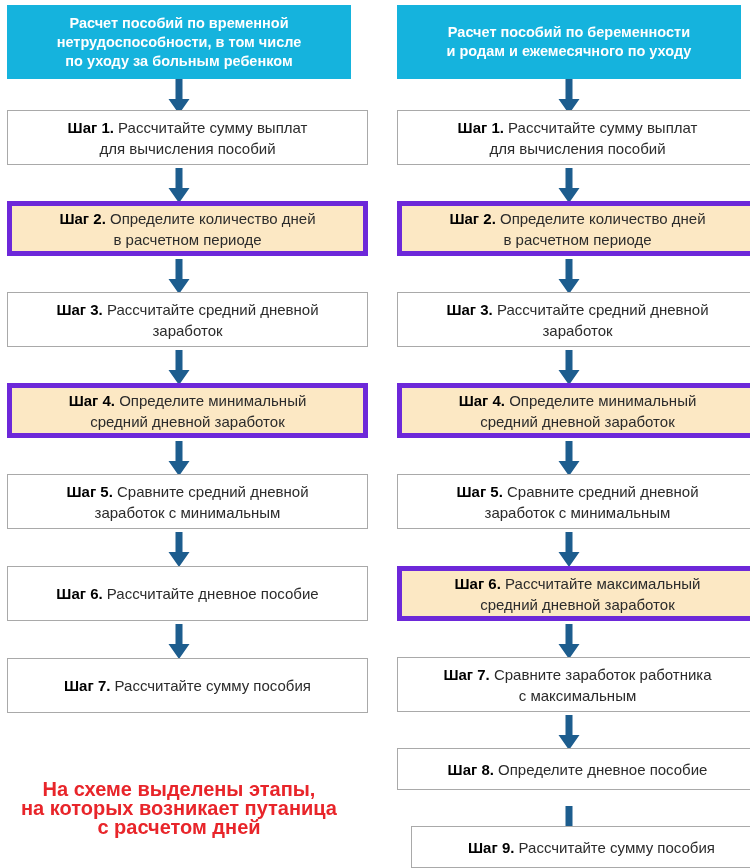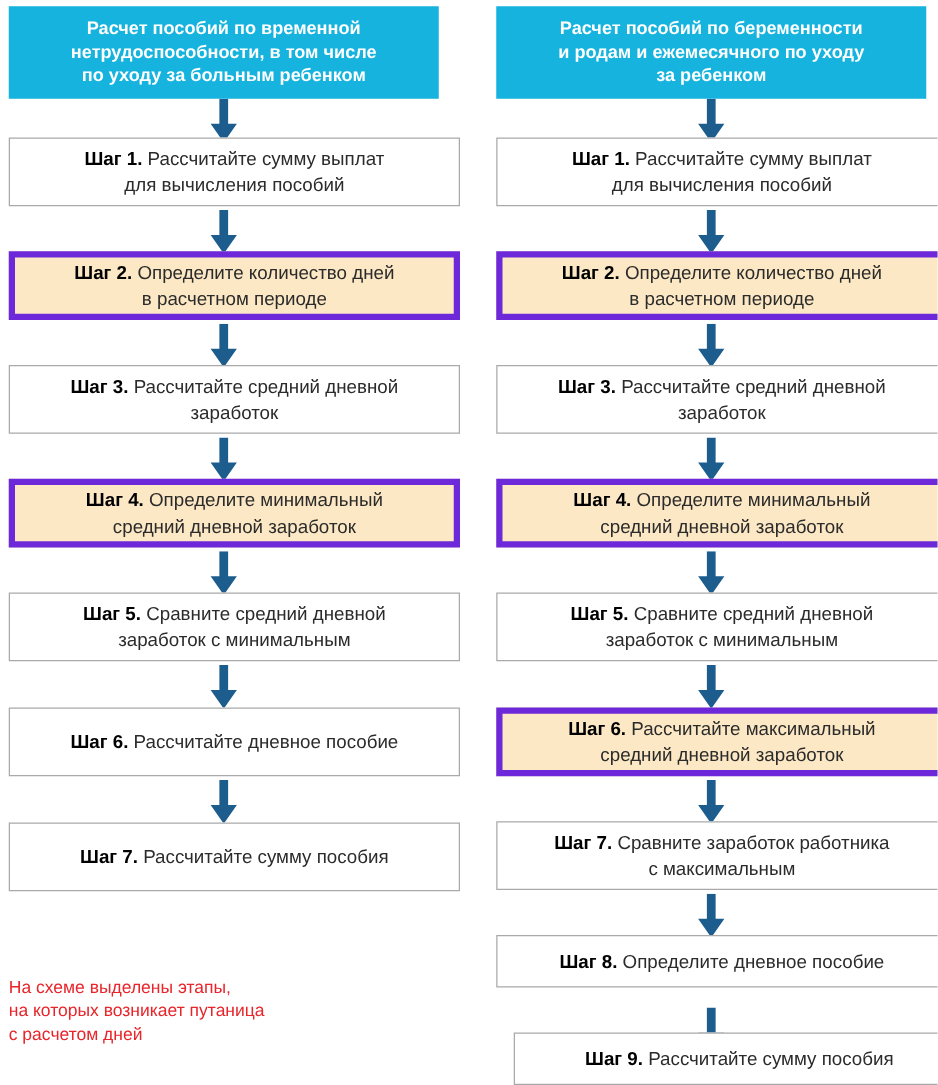--- a/index.html
+++ b/index.html
@@ -82,23 +82,24 @@
     width: 26px;
     height: 36px;
     left: 159px;          
   }
   .arrow svg { display: block; }
 
   
   .note {
     position: absolute;
     width: 344px;
+    text-align: center;
     color: #e8252a;
-    font-weight: normal;
-    font-size: 14px;
+    font-weight: bold;
+    font-size: 20px;
     line-height: 19px;
   }
   .note span { display: block; }
 </style>
 </head>
 <body>
 
 <div class="canvas">
 
   <div class="column left">
@@ -200,21 +201,20 @@
       <span>с расчетом дней</span>
     </div>
   </div>
 
   <div class="column right">
 
     <div class="banner" style="top: 5px; background: rgb(21, 179, 221); color: rgb(255, 255, 255);">
       <div>
         <span class="banner-text">Расчет пособий по беременности</span>
         <span class="banner-text">и родам и ежемесячного по уходу</span>
-        <span class="banner-text">за ребенком</span>
       </div>
     </div>
 
     <div class="arrow" style="top:79px;">
         <svg width="26" height="36" viewBox="0 0 26 36" xmlns="http://www.w3.org/2000/svg">
           <path d="M9.5 0 H16.5 V20 H23.5 L13 35 L2.5 20 H9.5 Z" fill="#1d5d8e"></path>
         </svg>
       </div>
     <div class="arrow" style="top:168px;">
         <svg width="26" height="36" viewBox="0 0 26 36" xmlns="http://www.w3.org/2000/svg">

